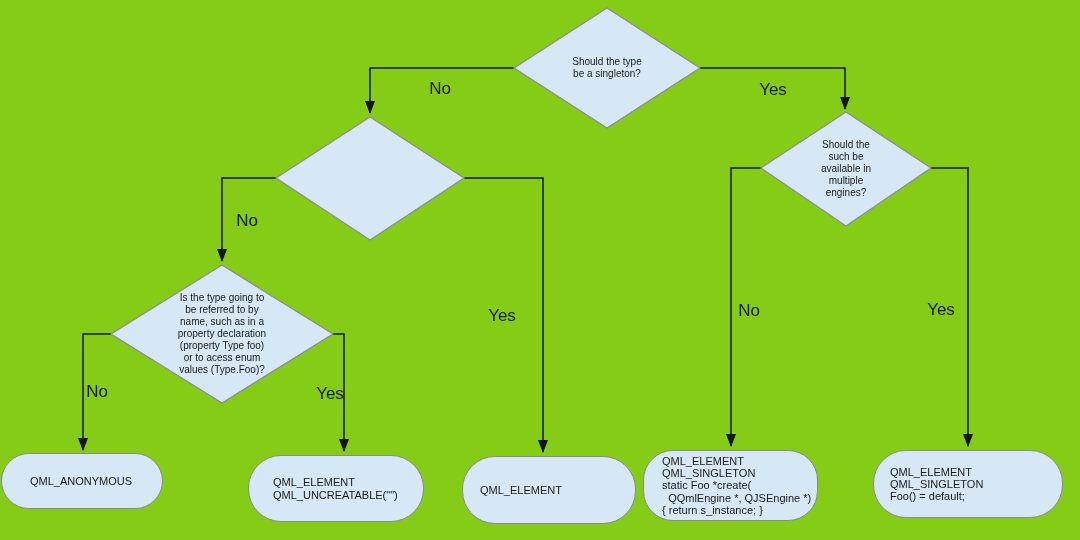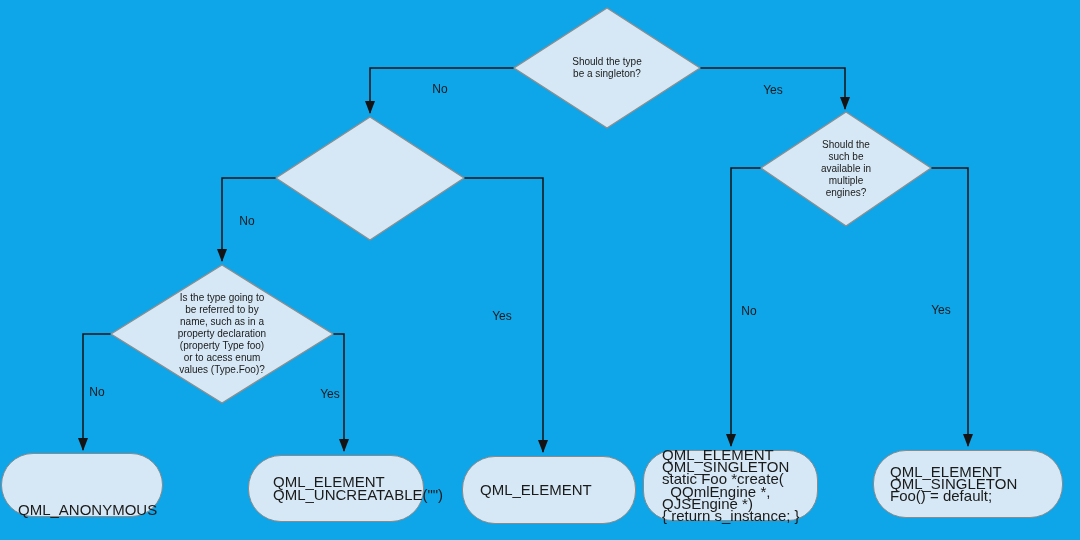--- a/index.html
+++ b/index.html
@@ -1,20 +1,20 @@
 <!DOCTYPE html>
 <html><head>
 <meta charset="utf-8">
 <style>
   html, body { margin: 0; padding: 0; background: #ffffff; }
   .canvas {
     position: relative;
     width: 1080px;
     height: 540px;
-    background: #0ea5e9;
+    background: #84cc16;
     font-family: "Liberation Sans", sans-serif;
     overflow: hidden;
   }
   .layer { position: absolute; left: 0; top: 0; }
   .dtext {
     position: absolute;
     display: flex;
     align-items: center;
     justify-content: center;
     text-align: center;
@@ -27,29 +27,29 @@
     position: absolute;
     box-sizing: border-box;
     background: #d6e8f5;
     border: 1.3px solid #8a8a8a;
     border-radius: 33px;
     display: flex;
     align-items: center;
   }
   .rtext {
     white-space: pre-wrap;
-    font-size: 15px;
+    font-size: 11px;
     line-height: 12.2px;
     color: #1a1a1a;
     text-align: left;
   }
   .elabel {
     position: absolute;
     transform: translate(-50%, -50%);
-    font-size: 12px;
+    font-size: 17px;
     color: #1a1a1a;
     white-space: nowrap;
   }
   .diamond { fill: #d6e8f5; stroke: #8e8e8e; stroke-width: 1.3; }
   .edge { fill: none; stroke: #141414; stroke-width: 1.5; }
 </style>
 </head>
 <body>
 
 <div class="canvas">
@@ -93,21 +93,21 @@
 
   <div class="elabel" style="left:440px; top:89px;">No</div>
   <div class="elabel" style="left:773px; top:90px;">Yes</div>
   <div class="elabel" style="left:247px; top:221px;">No</div>
   <div class="elabel" style="left:502px; top:316px;">Yes</div>
   <div class="elabel" style="left:97px; top:392px;">No</div>
   <div class="elabel" style="left:330px; top:394px;">Yes</div>
   <div class="elabel" style="left:749px; top:311px;">No</div>
   <div class="elabel" style="left:941px; top:310px;">Yes</div>
 
-  <div class="result" style="left:1px; top:453px; width:162px; height:64px; padding-left:16px;align-items:flex-end;">
+  <div class="result" style="left:1px; top:453px; width:162px; height:56px; padding-left:28px;">
     <div class="rtext">QML_ANONYMOUS</div>
   </div>
   <div class="result" style="left:248px; top:455px; width:176px; height:67px; padding-left:24px;">
     <div class="rtext">QML_ELEMENT
 QML_UNCREATABLE("")</div>
   </div>
   <div class="result" style="left:462px; top:456px; width:174px; height:68px; padding-left:17px;">
     <div class="rtext">QML_ELEMENT</div>
   </div>
   <div class="result" style="left:643px; top:450px; width:175px; height:71px; padding-left:18px; border-radius:30px;">

